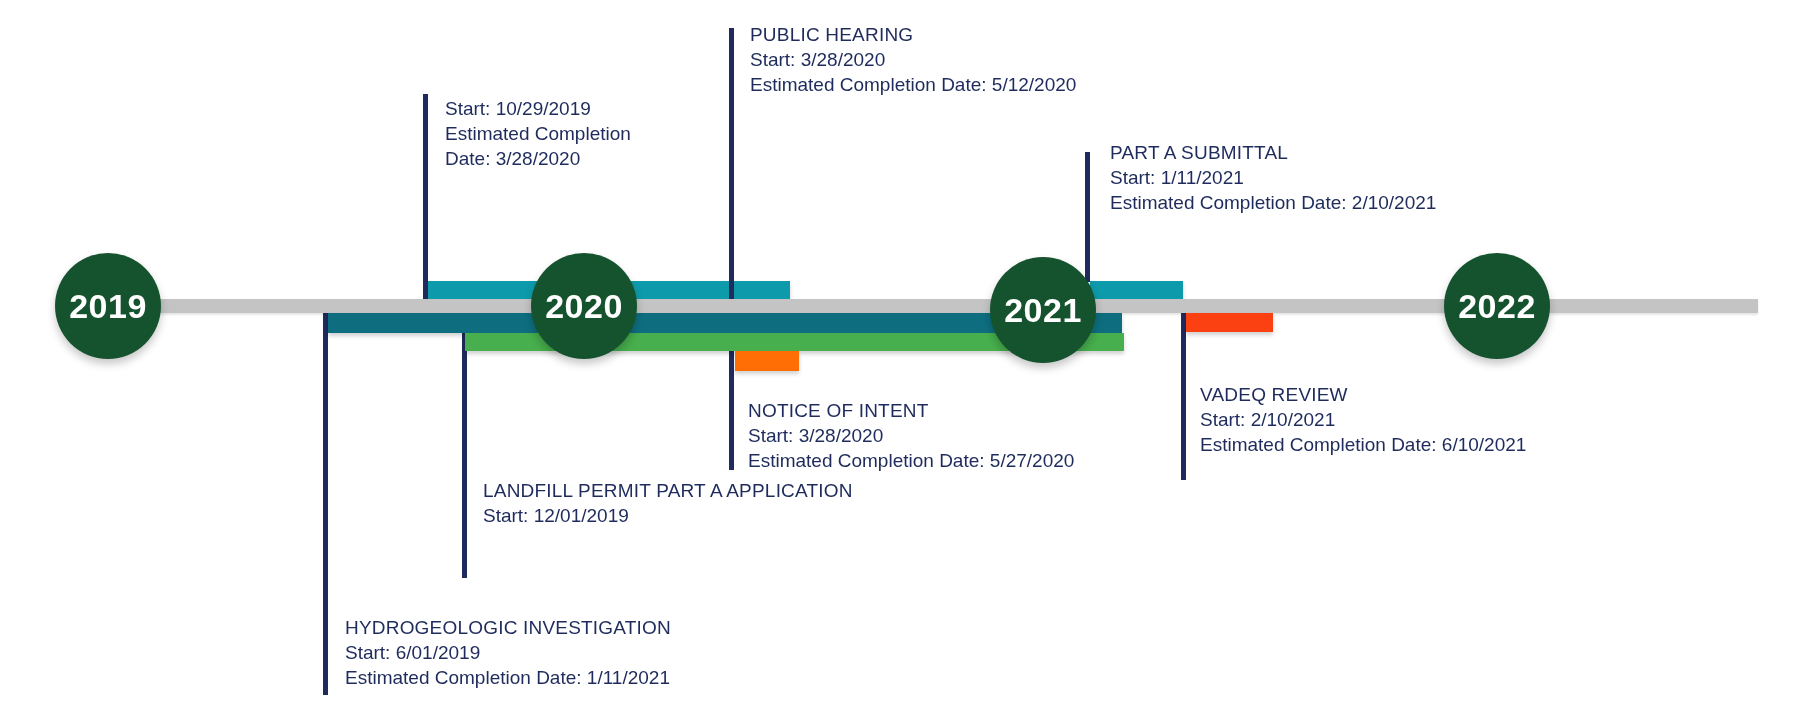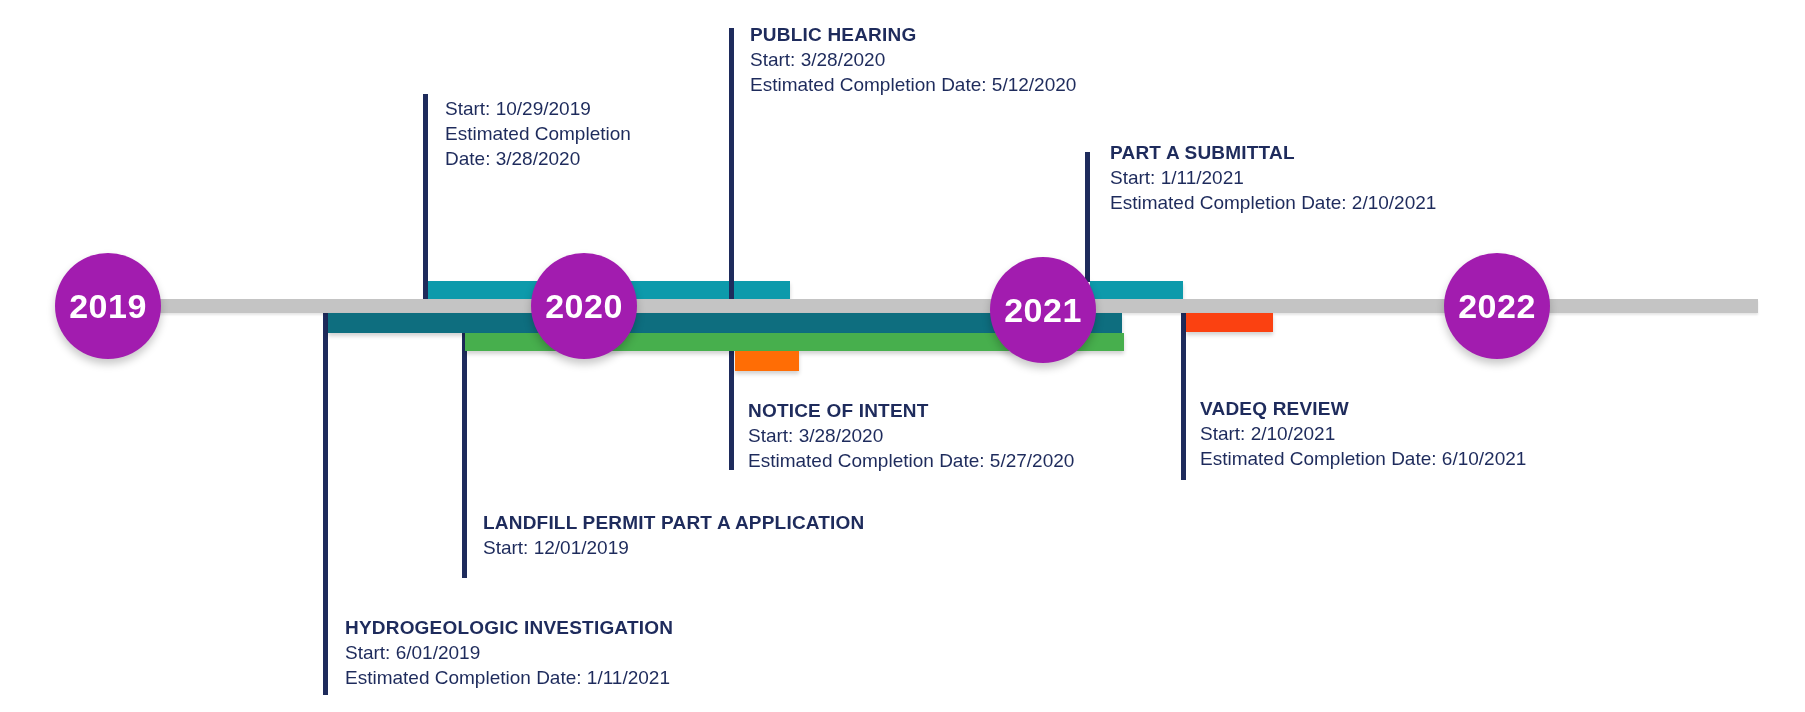--- a/index.html
+++ b/index.html
@@ -24,21 +24,21 @@
     background: #c4c4c4;
     box-shadow: 0 2px 2px rgba(0,0,0,0.10);
     z-index: 3;
   }
 
   
   .year-circle {
     position: absolute;
     width: 106px; height: 106px;
     border-radius: 50%;
-    background: #a21caf;
+    background: #14532d;
     color: #ffffff;
     font-size: 34px;
     font-weight: 700;
     display: flex;
     align-items: center;
     justify-content: center;
     box-shadow: 0 5px 8px rgba(0,0,0,0.22);
     z-index: 5;
     letter-spacing: 0.5px;
   }
@@ -79,29 +79,29 @@
 
   
   .label-block {
     position: absolute;
     color: #1e2b5c;
     font-size: 19px;
     line-height: 25px;
     z-index: 6;
   }
   .label-block .phase-title {
-    font-weight: 700;
+    font-weight: 400;
     letter-spacing: 0.2px;
   }
   #label-citizens { left: 445px;  top: 96px;  width: 212px; }
   #label-hearing  { left: 750px;  top: 22px;  width: 420px; }
   #label-parta    { left: 1110px; top: 140px; width: 420px; }
   #label-noi      { left: 748px;  top: 398px; width: 420px; }
-  #label-vadeq    { left: 1200px; top: 396px; width: 420px; }
-  #label-landfill { left: 483px;  top: 510px; width: 440px; }
+  #label-vadeq    { left: 1200px; top: 382px; width: 420px; }
+  #label-landfill { left: 483px;  top: 478px; width: 440px; }
   #label-hydro    { left: 345px;  top: 615px; width: 440px; }
 </style>
 </head>
 <body>
 
 <div id="stage">
 
   <div class="axis"></div>
 
   <div class="bar above" id="bar-citizens"></div>

